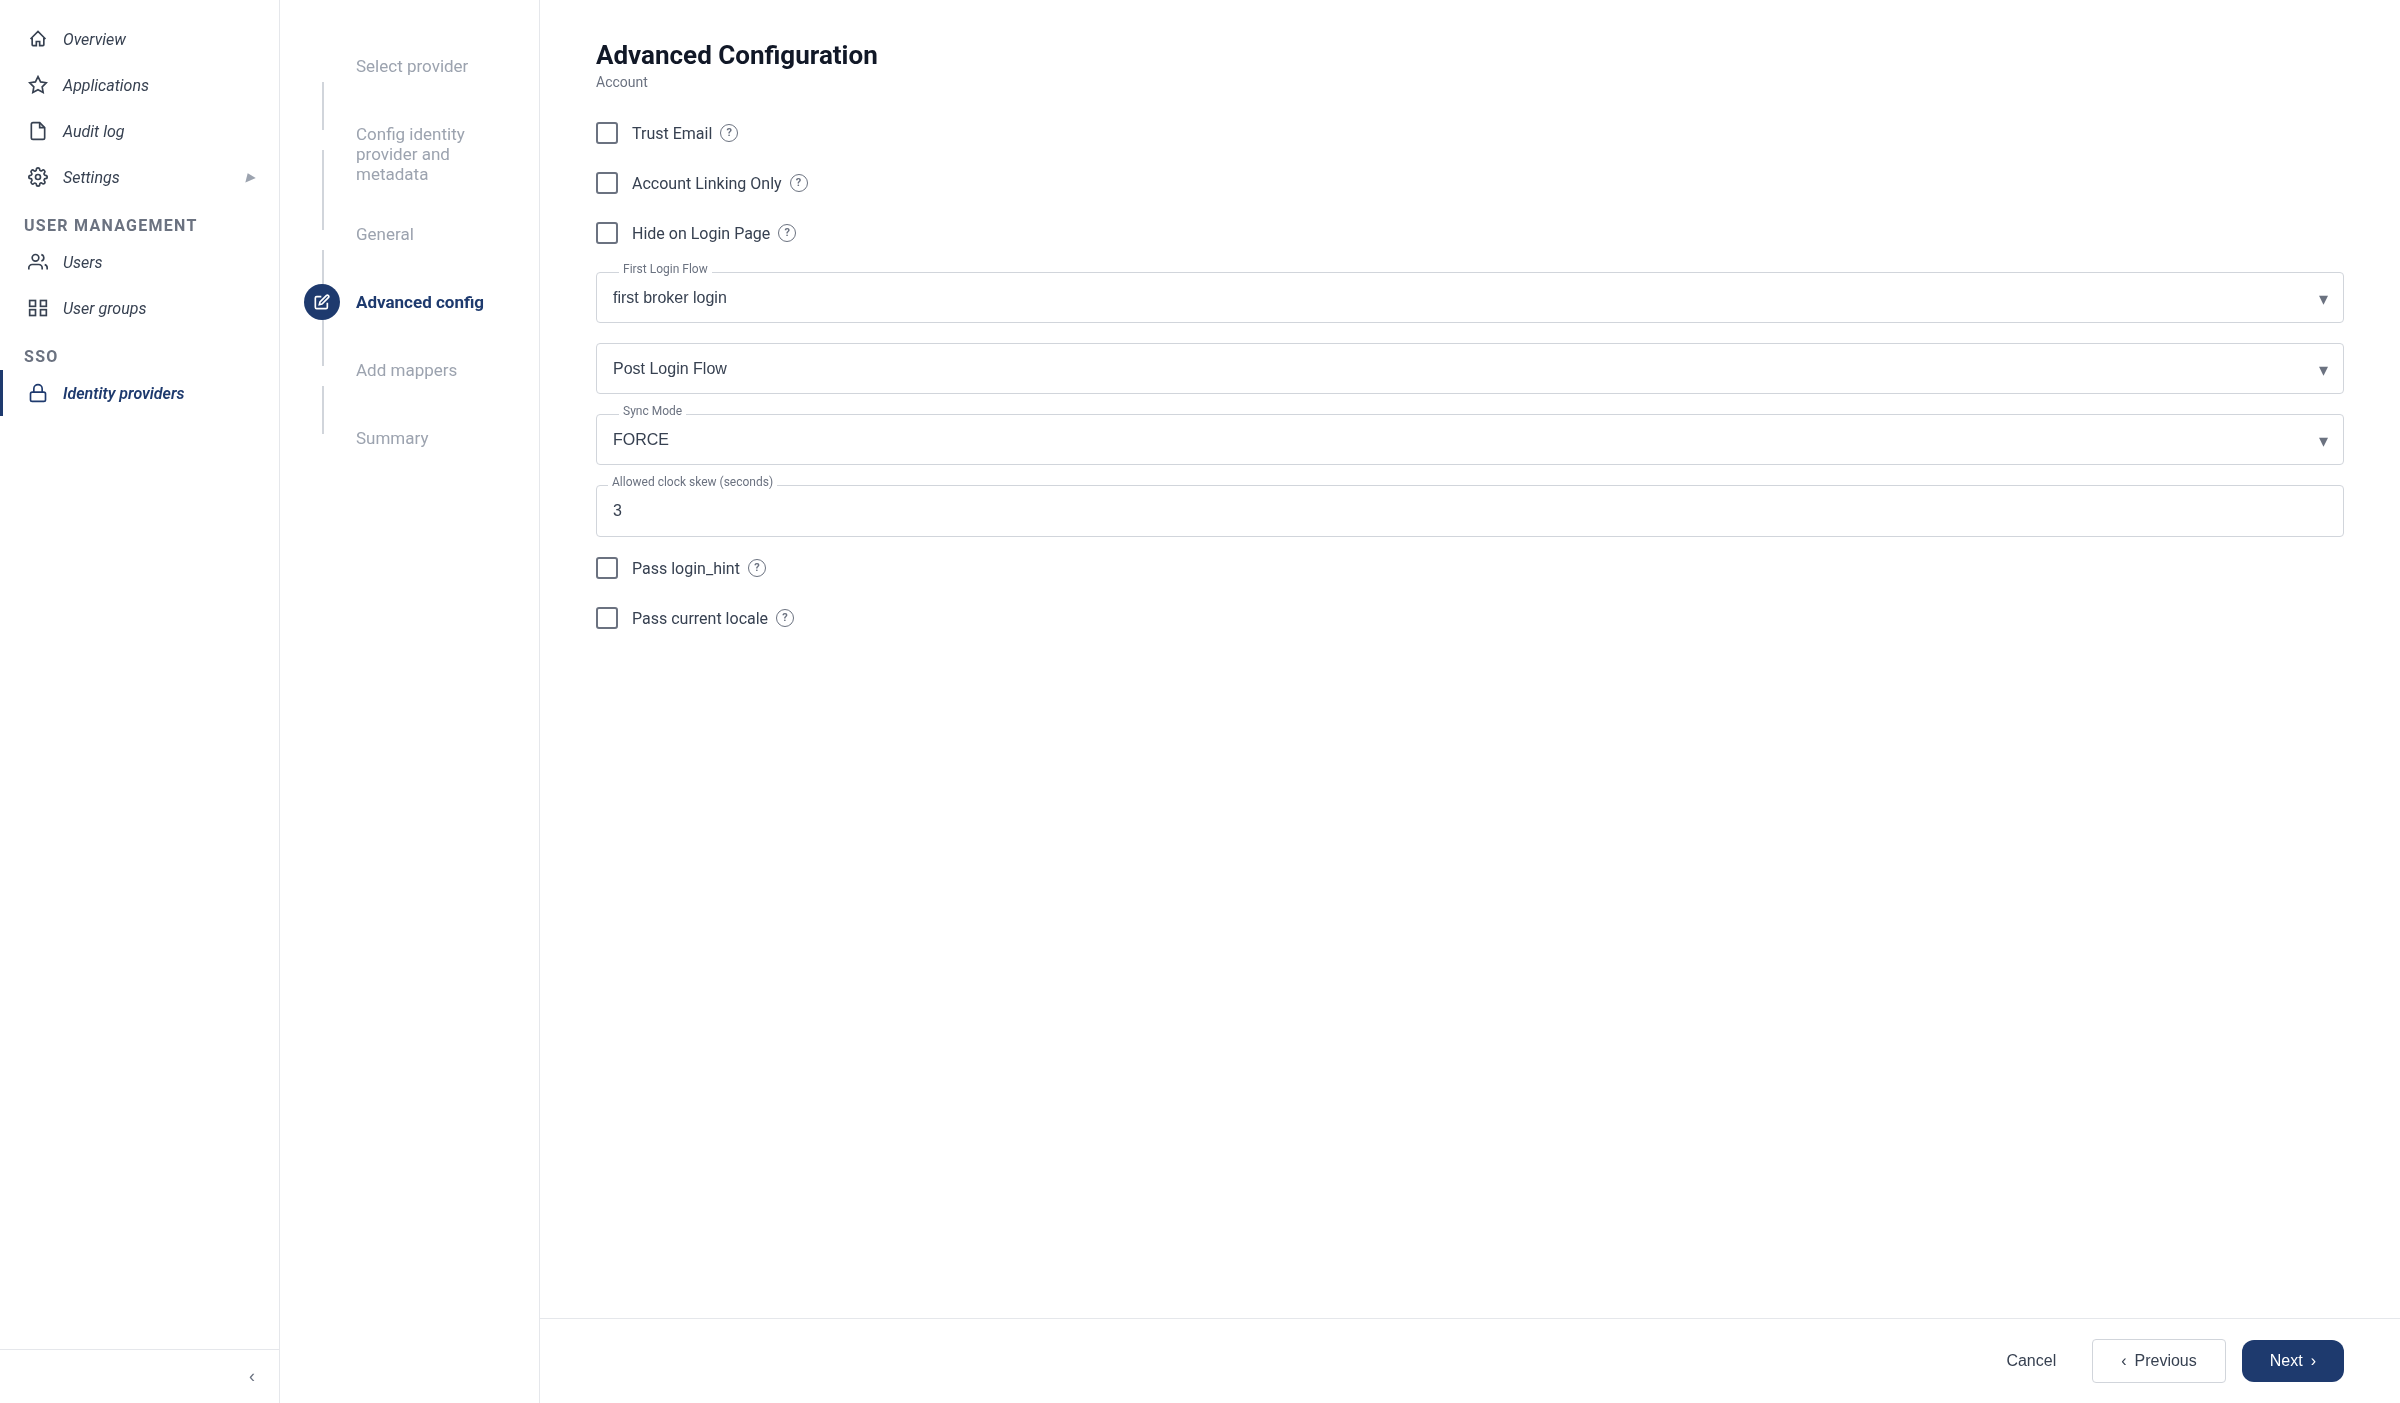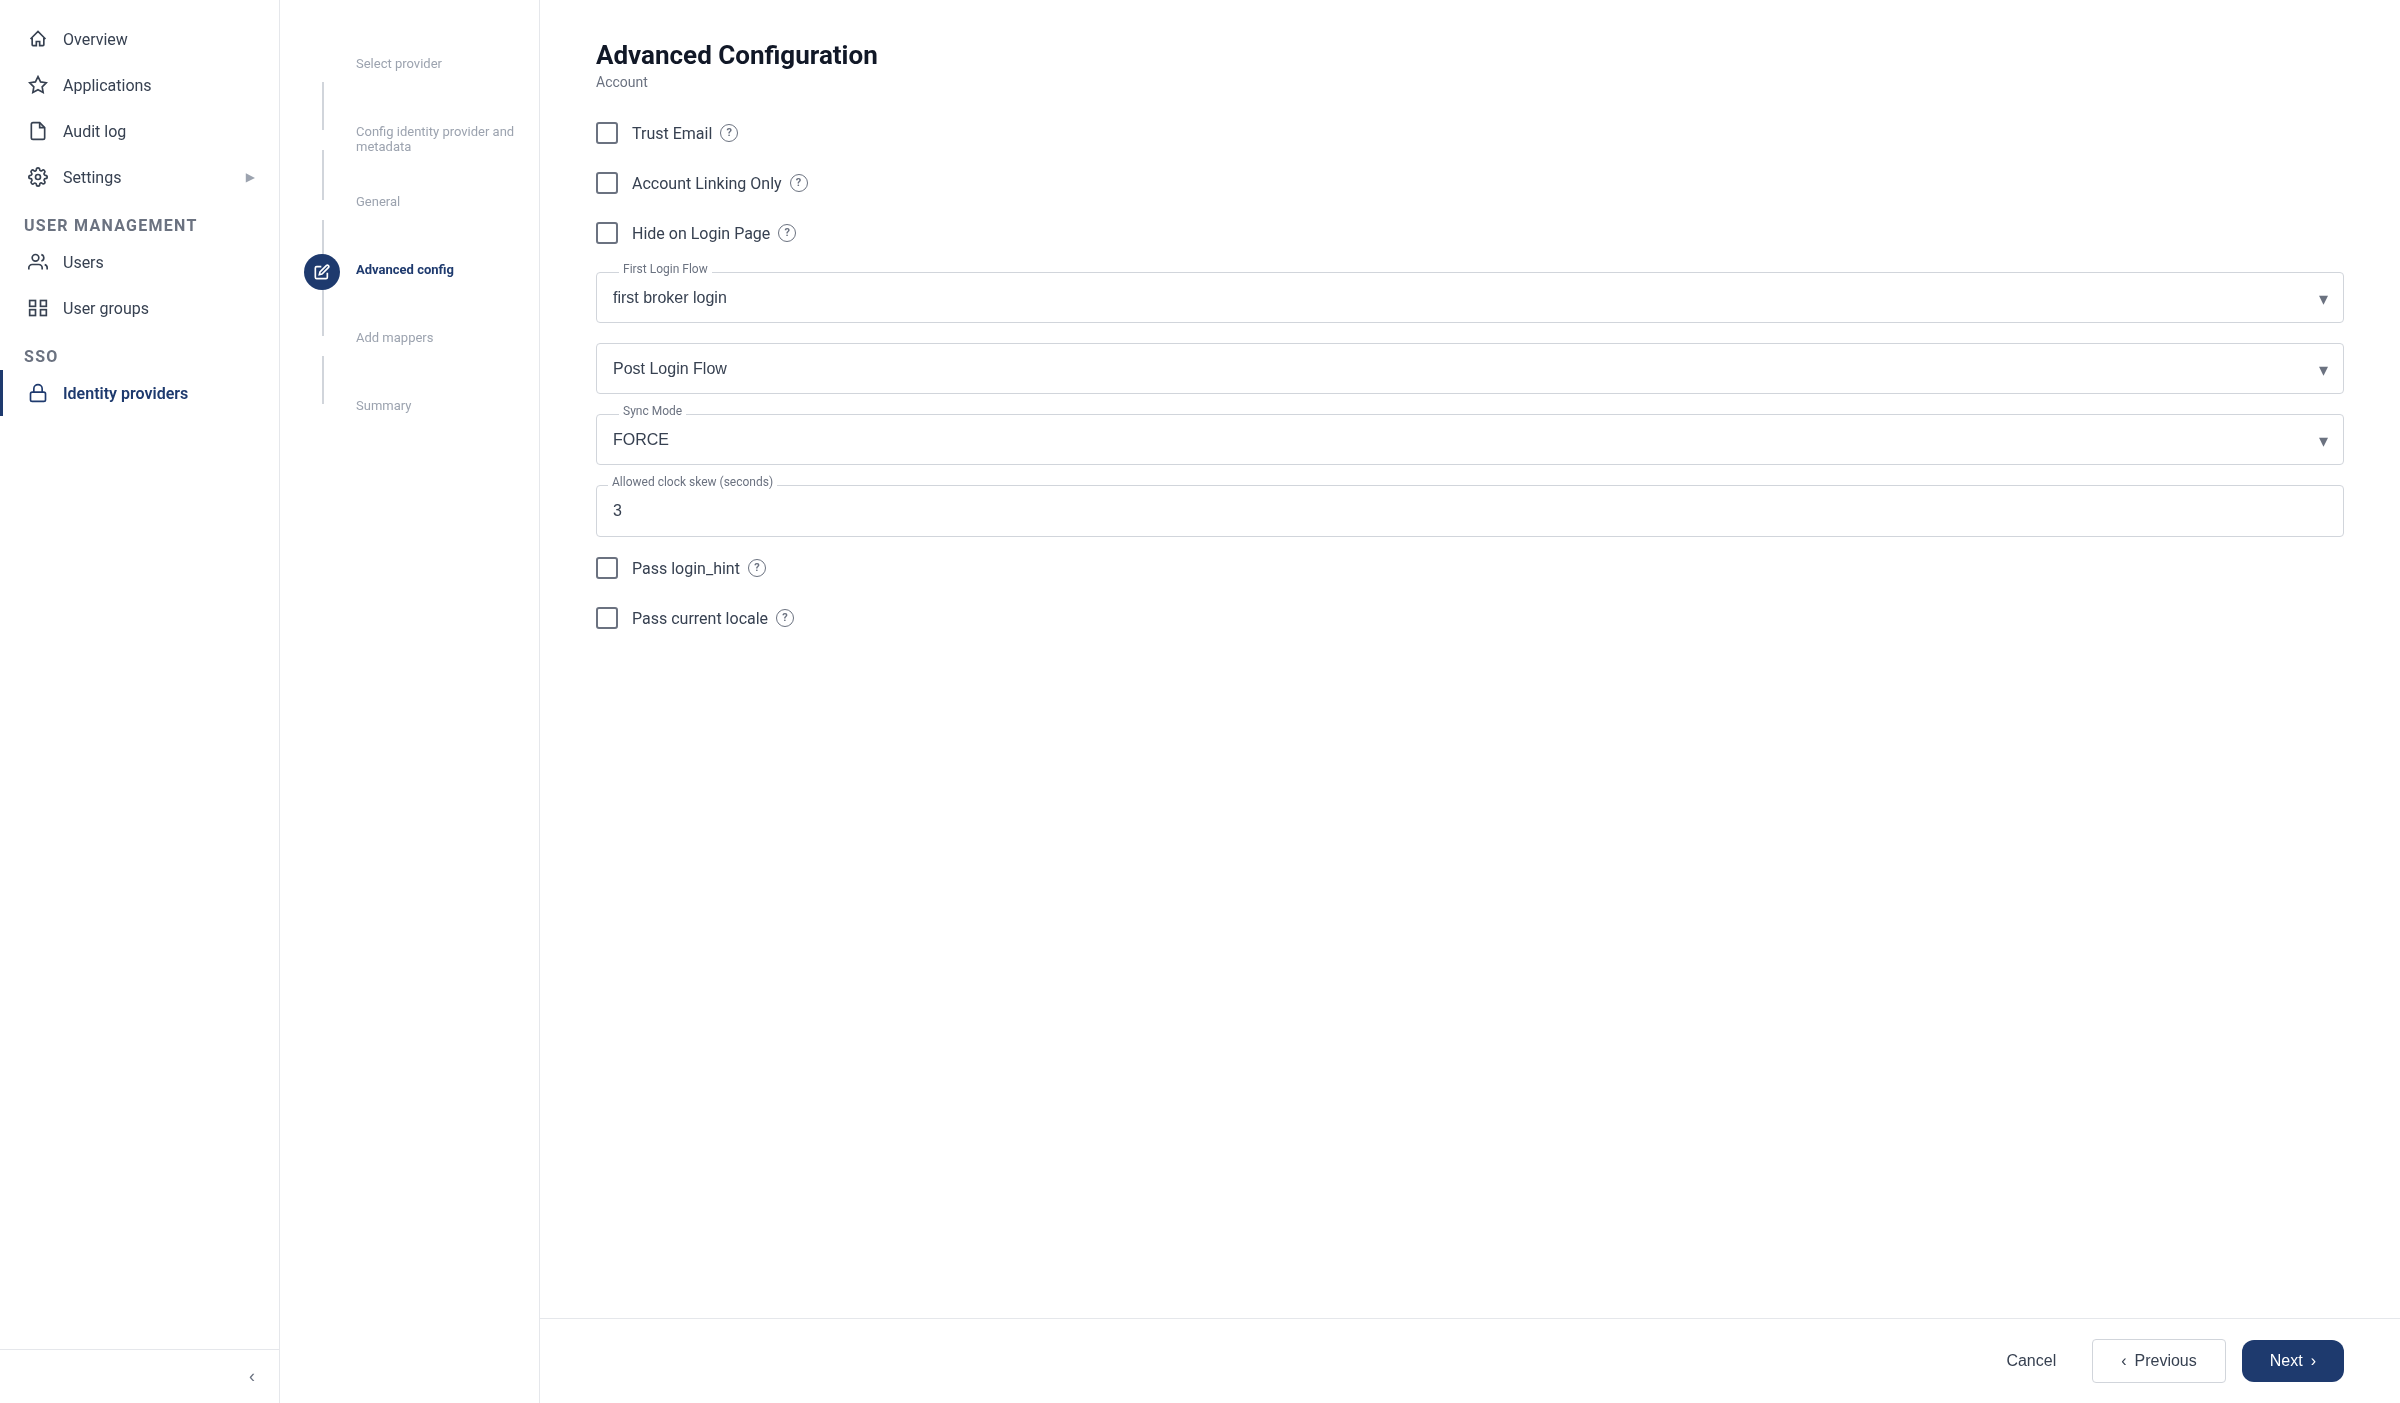--- a/index.html
+++ b/index.html
@@ -31,20 +31,21 @@
     .sidebar-item {
       display: flex;
       align-items: center;
       gap: 14px;
       padding: 12px 24px;
       cursor: pointer;
       color: #374151;
       font-size: 16px;
       position: relative;
       border-left: 3px solid transparent;
+      font-style: italic;
     }
     .sidebar-item.active {
       color: #1e3a6e;
       font-weight: 600;
       border-left: 3px solid #1e3a6e;
     }
     .sidebar-icon {
       width: 22px;
       height: 22px;
       display: flex;
@@ -131,21 +132,21 @@
       background: transparent;
       border: none;
       color: transparent;
     }
     .step-circle.active {
       background: #1e3a6e;
       color: #fff;
     }
     .step-label {
       padding-top: 8px;
-      font-size: 13px;
+      font-size: 17px;
     }
     .step-label.inactive { color: #9ca3af; }
     .step-label.active { color: #1e3a6e; font-weight: 700; }
 
     
     .main-content {
       flex: 1;
       display: flex;
       flex-direction: column;
       overflow-y: auto;

